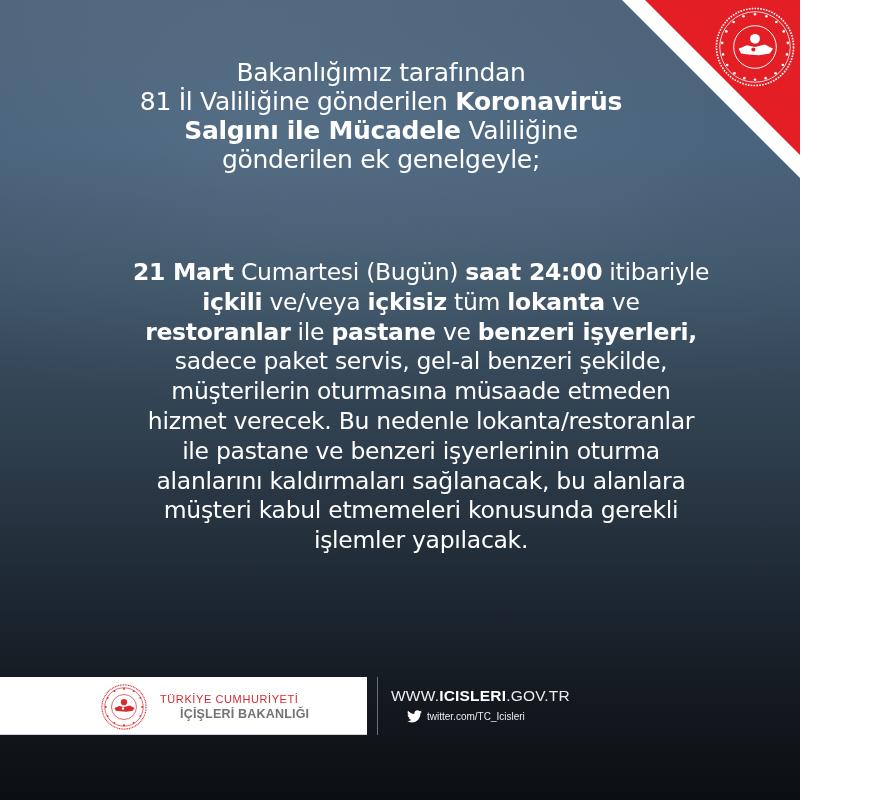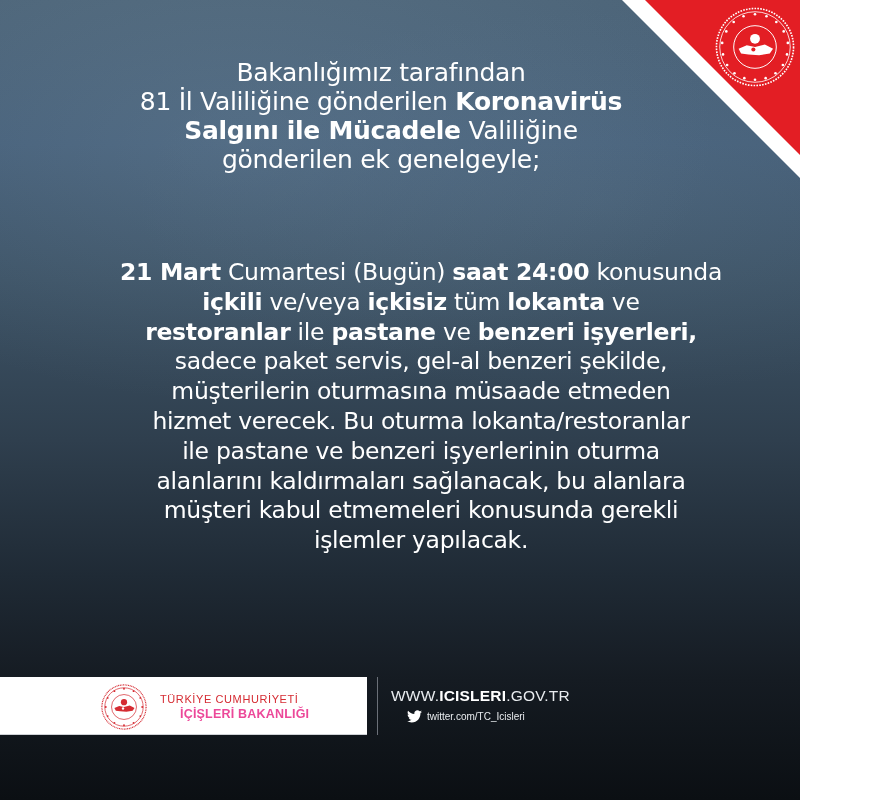--- a/index.html
+++ b/index.html
@@ -23,21 +23,21 @@
   .text-block b { font-weight:bold;margin-top:19px; }
   .line { display:block; white-space:nowrap; }
 
   .footer-card {
     position:absolute; left:0; top:677px; width:367px; height:57px; background:#ffffff;
     border-bottom:1px solid #cfd2d6;
     text-decoration:underline;
   }
   .footer-emblem { position:absolute; left:100px; top:6px; width:48px; height:48px; }
   .footer-title1 { position:absolute; left:160px; top:16px; font-size:11px; color:#d52b32; letter-spacing:0.6px; font-family:"Liberation Sans", sans-serif; }
-  .footer-title2 { position:absolute; left:160px; top:30px; font-size:12.5px; color:#ec4899; font-weight:bold; letter-spacing:0.2px; font-family:"Liberation Sans", sans-serif;padding-left:20px; }
+  .footer-title2 { position:absolute; left:160px; top:30px; font-size:12.5px; color:#737373; font-weight:bold; letter-spacing:0.2px; font-family:"Liberation Sans", sans-serif;padding-left:20px; }
   .divider { position:absolute; left:377px; top:677px; width:1px; height:58px; background:#6b7078; }
   .website { position:absolute; left:391px; top:687px; font-size:15.5px; color:#e9ecef; font-family:"Liberation Sans", sans-serif; letter-spacing:0.2px; }
   .website b { font-weight:bold; color:#ffffff; }
   .twitter { position:absolute; left:407px; top:710px; font-size:10px; color:#e9ecef; font-family:"Liberation Sans", sans-serif; display:flex; align-items:center; gap:5px; }
   .twitter svg { width:15px; height:13px; }
 </style>
 </head>
 <body>
 
 <div class="poster">
@@ -77,26 +77,26 @@
     <circle cx="48" cy="53" r="2.5" fill="#e31e24"></circle>
   </svg>
 
   <div class="text-block intro" id="intro">
       <span class="line"><span>Bakanlığımız tarafından</span></span>
       <span class="line"><span>81 İl Valiliğine gönderilen </span><b>Koronavirüs</b></span>
       <span class="line"><b>Salgını ile Mücadele</b><span> Valiliğine</span></span>
       <span class="line"><span>gönderilen ek genelgeyle;</span></span>
     </div>
   <div class="text-block main" id="main">
-      <span class="line"><b>21 Mart</b><span> Cumartesi (Bugün) </span><b>saat 24:00</b><span> konusunda</span></span>
+      <span class="line"><b>21 Mart</b><span> Cumartesi (Bugün) </span><b>saat 24:00</b><span> itibariyle</span></span>
       <span class="line"><b>içkili</b><span> ve/veya </span><b>içkisiz</b><span> tüm </span><b>lokanta</b><span> ve</span></span>
       <span class="line"><b>restoranlar</b><span> ile </span><b>pastane</b><span> ve </span><b>benzeri işyerleri,</b></span>
       <span class="line"><span>sadece paket servis, gel-al benzeri şekilde,</span></span>
       <span class="line"><span>müşterilerin oturmasına müsaade etmeden</span></span>
-      <span class="line"><span>hizmet verecek. Bu oturma lokanta/restoranlar</span></span>
+      <span class="line"><span>hizmet verecek. Bu nedenle lokanta/restoranlar</span></span>
       <span class="line"><span>ile pastane ve benzeri işyerlerinin oturma</span></span>
       <span class="line"><span>alanlarını kaldırmaları sağlanacak, bu alanlara</span></span>
       <span class="line"><span>müşteri kabul etmemeleri konusunda gerekli</span></span>
       <span class="line"><span>işlemler yapılacak.</span></span>
     </div>
 
   <div class="footer-card">
     <svg class="footer-emblem" viewBox="0 0 100 100">
       <circle cx="50" cy="50" r="46" fill="none" stroke="#d52b32" stroke-width="2.5" stroke-dasharray="2 1.5"></circle>
       <circle cx="50" cy="50" r="40" fill="none" stroke="#d52b32" stroke-width="1.5"></circle>

